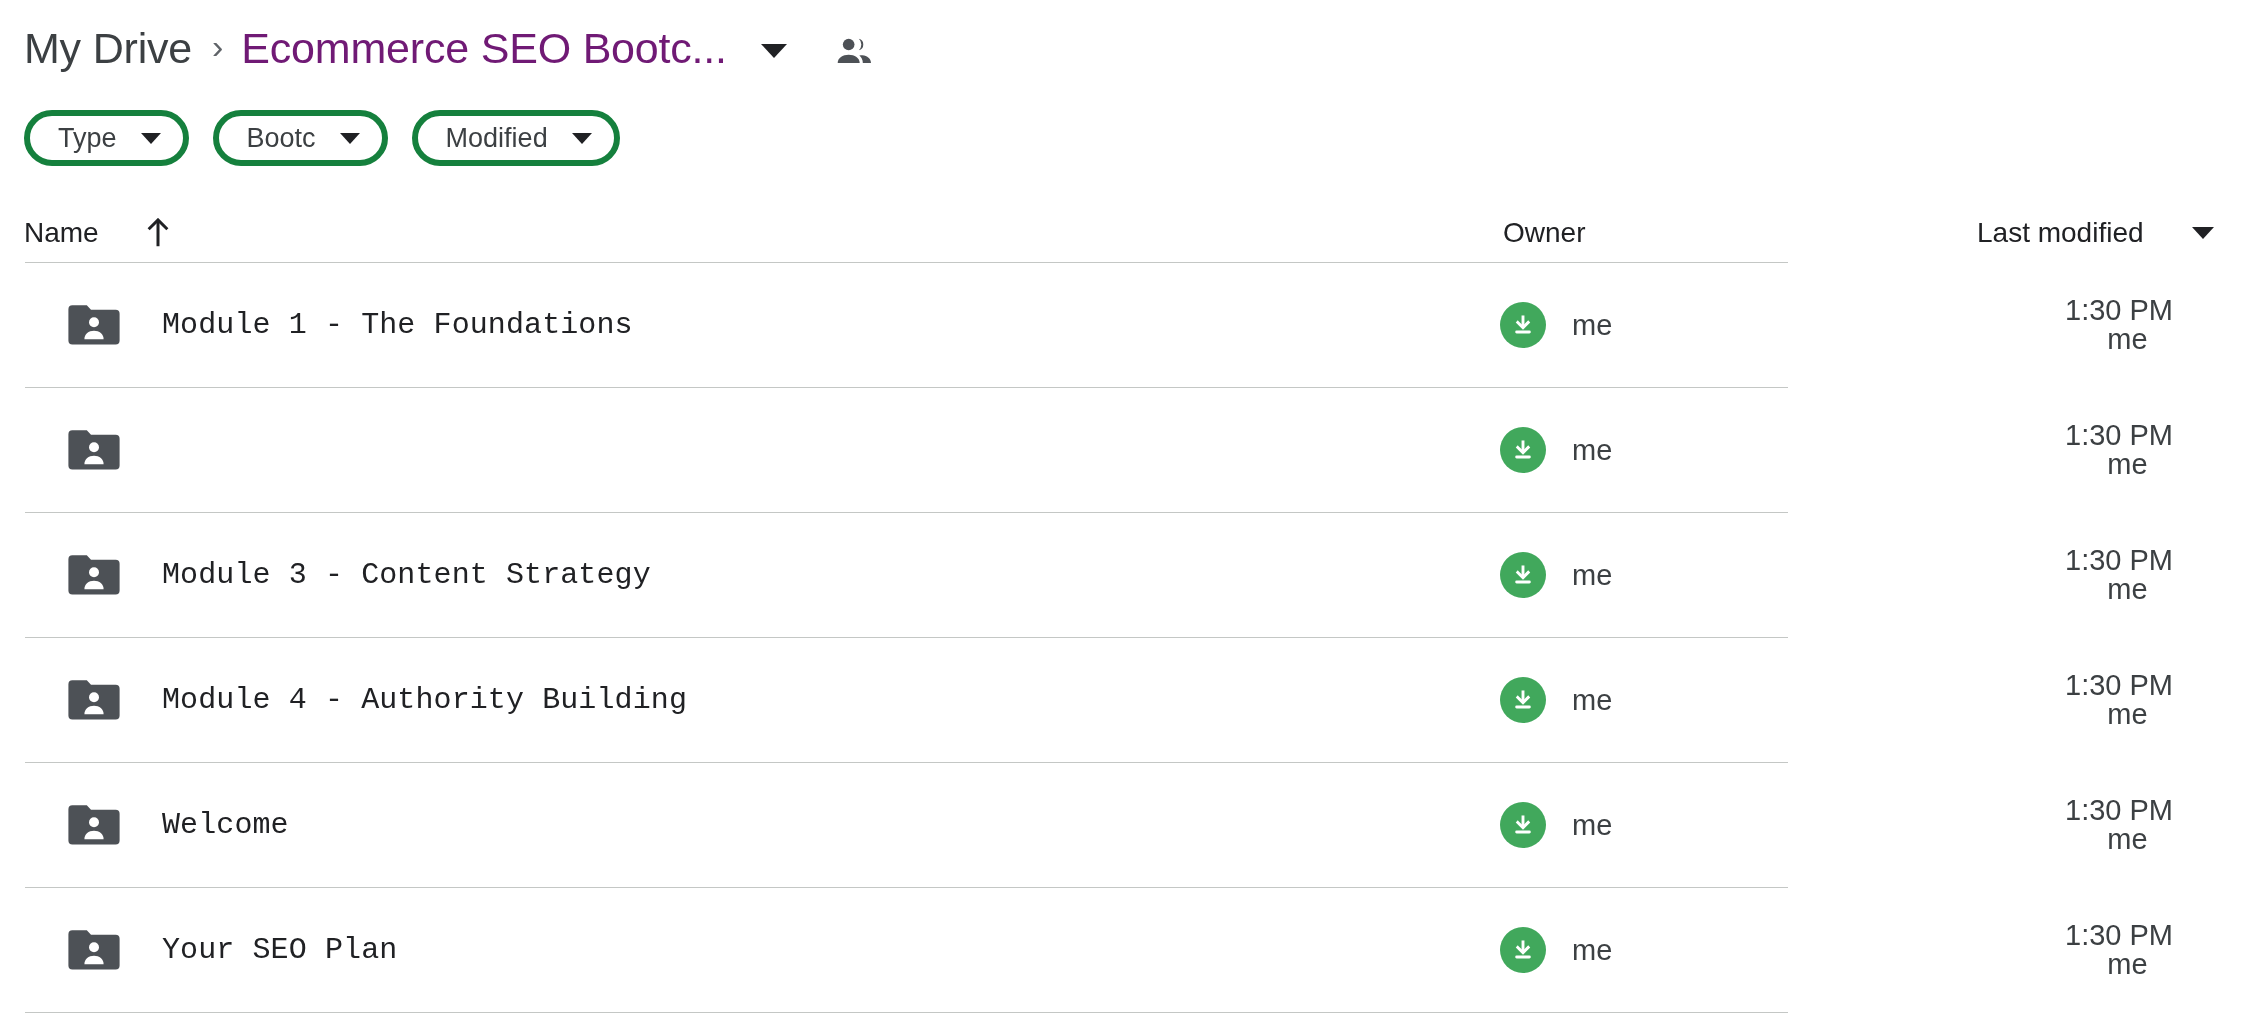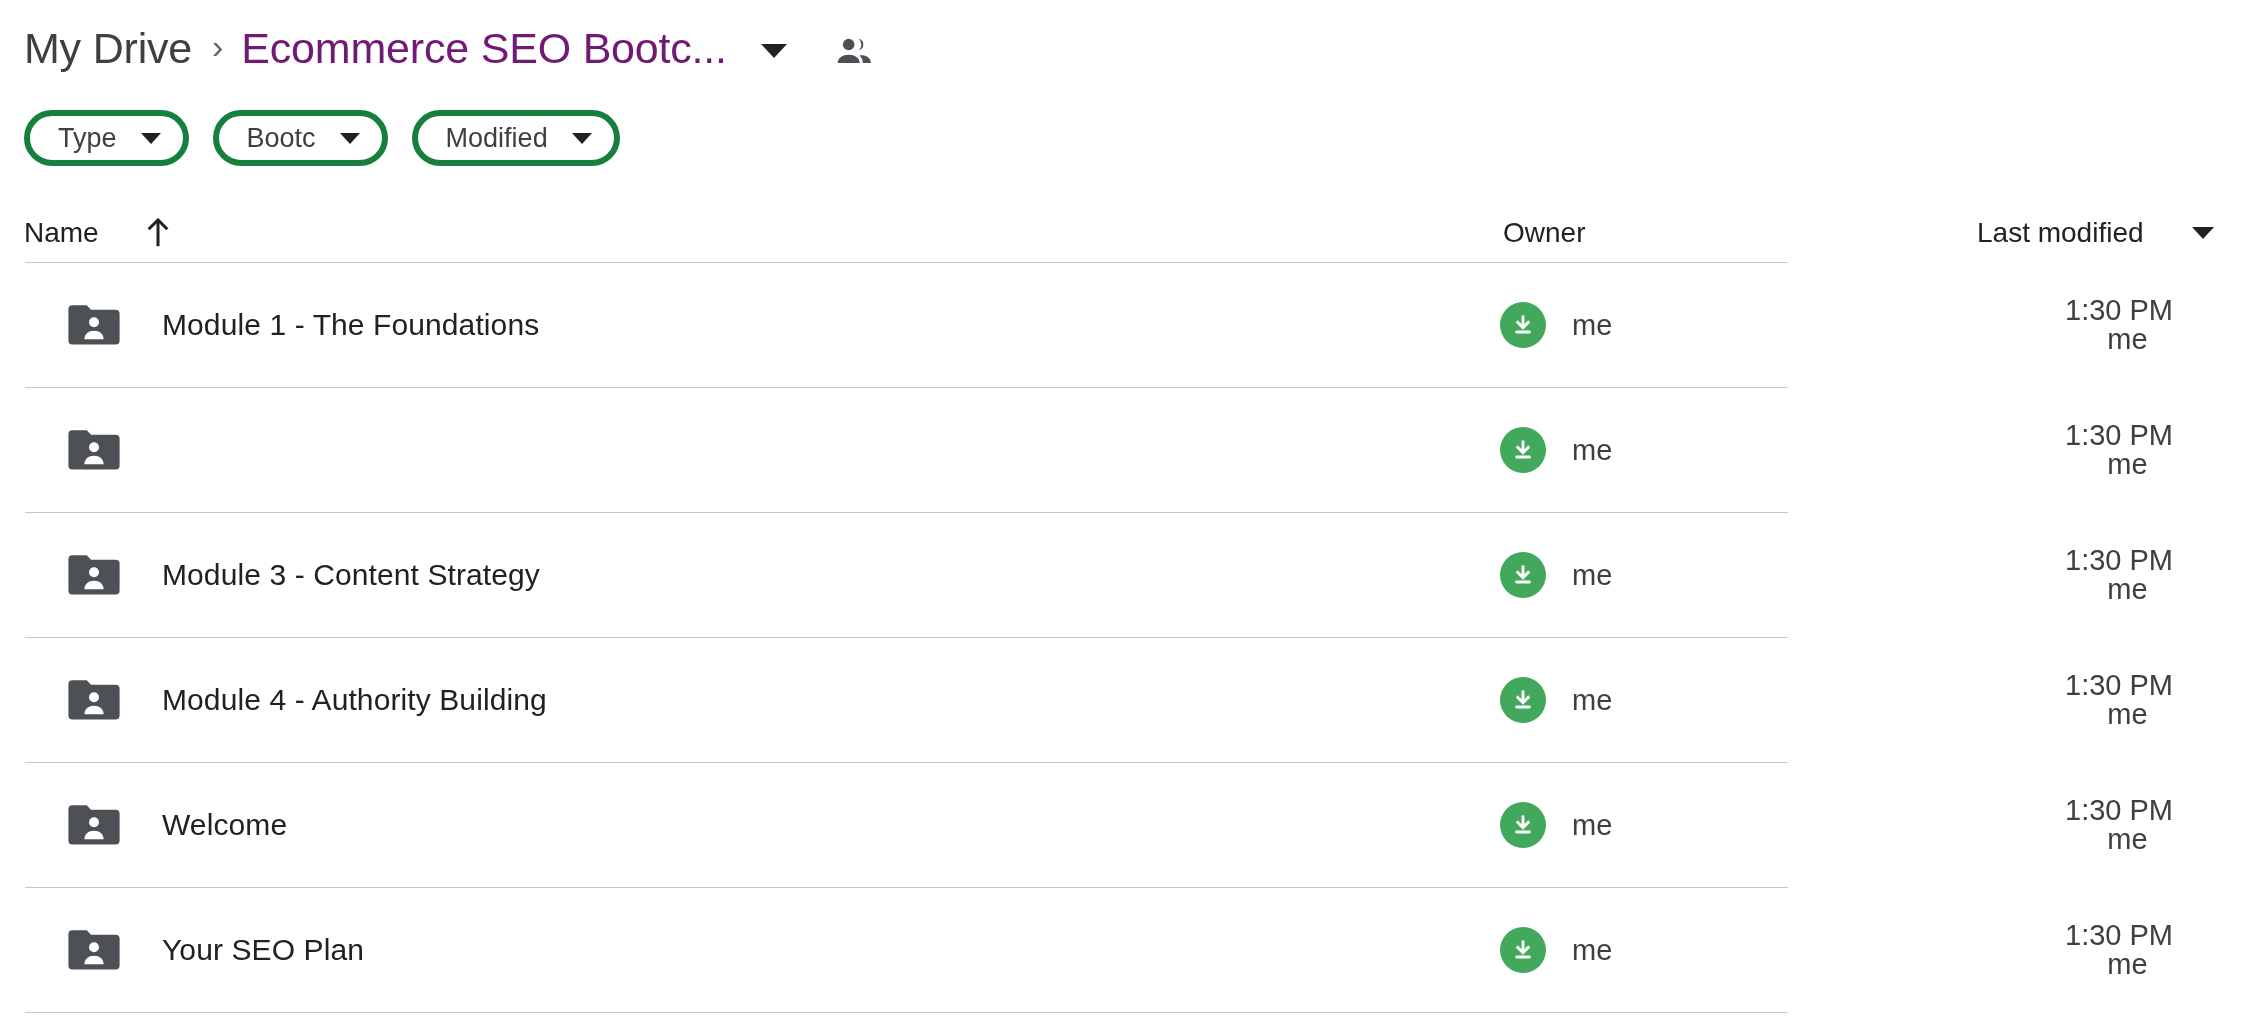--- a/index.html
+++ b/index.html
@@ -162,20 +162,21 @@
     margin-right: 42px;
     display: inline-flex;
     align-items: center;
   }
   .file-name {
     font-size: 30px;
     color: #202124;
     line-height: 1;
     white-space: nowrap;
     letter-spacing: 0.1px;
+    font-family: Liberation Mono, monospace;
   }
 
   .cell-owner {
     display: flex;
     align-items: center;
     padding-left: 20px;
   }
   .avatar {
     flex: none;
     width: 46px;

